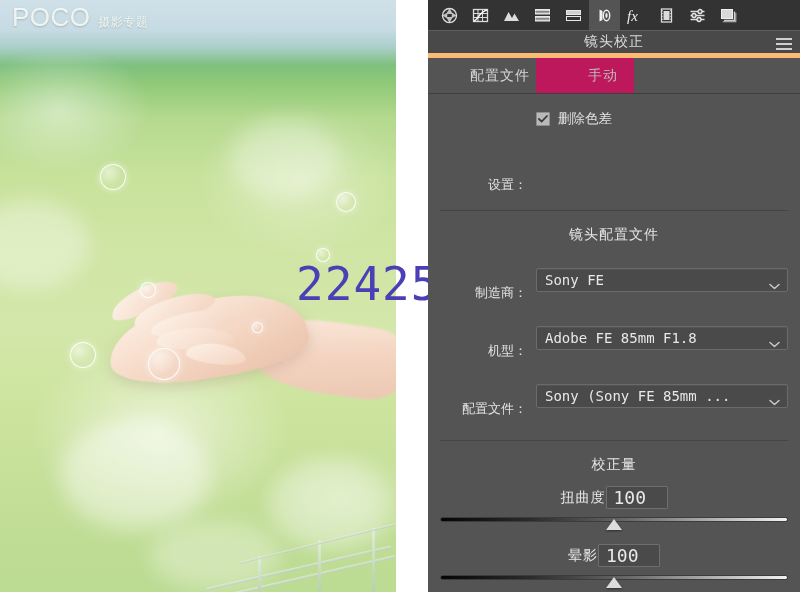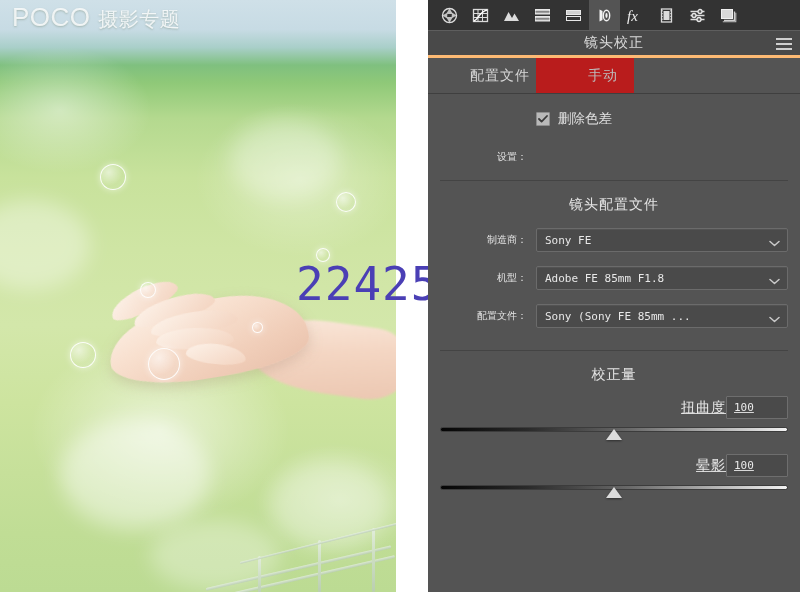--- a/index.html
+++ b/index.html
@@ -79,21 +79,21 @@
   
   .fence{ position:absolute; pointer-events:none; opacity:.72; }
   .rail{ position:absolute; background:linear-gradient(180deg,#e9f1ea,#b9c9bc); border-radius:2px; }
 
   .watermark{
     position:absolute; left:12px; top:4px; color:rgba(255,255,255,.80);
     text-shadow:0 1px 2px rgba(120,140,120,.45); line-height:1.05;
     user-select:none;
   }
   .wm-main{ font-size:26px; letter-spacing:.5px; font-weight:400; }
-  .wm-main .cn{ font-size:20px; }
+  .wm-main .cn{ font-size:12px; }
   .wm-url{ font-size:14px; letter-spacing:.3px; margin-top:1px; }
 
   .overlay-number{
     position:absolute; left:296px; top:257px;
     font-family:"DejaVu Sans Mono","Liberation Mono",monospace;
     font-size:46px; letter-spacing:1px; color:#4a3fb5;
     font-weight:400; white-space:nowrap; user-select:none;
   }
 
   
@@ -108,76 +108,76 @@
   }
   .icon-btn{
     width:31px; height:32px; display:flex; align-items:center; justify-content:center;
     cursor:default;
   }
   .icon-btn.active{ background:#545454; }
   .icon-btn svg{ display:block; }
 
   .title-bar{
     position:relative; height:28px; background:#494949;
-    border-bottom:3px solid #fdba74;
+    border-bottom:5px solid #fdba74;
     display:flex; align-items:center; justify-content:center;
   }
   .title-bar::before{
     content:""; position:absolute; left:0; right:0; top:0; height:1px; background:#5e5e5e;
   }
   .panel-title{ font-size:14px; color:#d9d9d9; letter-spacing:1px; }
   .menu-icon{ position:absolute; right:8px; top:8px; width:16px; height:12px;
     display:flex; flex-direction:column; justify-content:space-between; }
   .menu-icon i{ display:block; height:2px; background:#cfcfcf; }
 
   .tabs{ display:flex; height:36px; background:#545454; border-bottom:1px solid #3f3f3f; }
   .tab{
     display:flex; align-items:center; justify-content:center;
     font-size:14px; color:#d6d6d6; letter-spacing:1px; cursor:default;padding-left:36px;
   }
   .tab.sel{ width:108px; background:#545454; }
-  .tab.unsel{ width:98px; background:#b91c1c; color:#bdbdbd; }
+  .tab.unsel{ width:98px; background:#be185d; color:#bdbdbd; }
   .tab-rest{ flex:1; background:#545454; }
 
   .content{ padding:0 12px; }
 
   .check-row{ display:flex; align-items:center; gap:8px; margin-left:96px; }
   .check-row + .check-row{ margin-top:7px; }
   .cbox{
     width:14px; height:14px; background:#b9b9b9; border:1px solid #8e8e8e;
     display:flex; align-items:center; justify-content:center; border-radius:1px;
   }
   .cbox svg{ display:block; }
   .chk-label{ font-size:13.5px; color:#e0e0e0; }
 
   .row{ display:flex; align-items:center; margin-top:14px; }
-  .row-label{ width:96px; text-align:right; padding-right:9px; font-size:10px; color:#e2e2e2; white-space:nowrap; }
+  .row-label{ width:96px; text-align:right; padding-right:9px; font-size:13px; color:#e2e2e2; white-space:nowrap;margin-top:26px; }
   .select{
     position:relative; flex:1; height:24px; background:#4a4a4a;
     border:1px solid #6b6b6b; border-radius:2px;
     display:flex; align-items:center; padding:0 22px 0 8px;
     font-family:"DejaVu Sans Mono","Liberation Mono",monospace;
-    font-size:11px; color:#e8e8e8; cursor:default;
+    font-size:14px; color:#e8e8e8; cursor:default;
     box-shadow:inset 0 1px 0 rgba(255,255,255,.05);
   }
   .select.cn{ font-family:"Liberation Sans","DejaVu Sans",sans-serif; font-size:13.5px; }
   .caret{ position:absolute; right:7px; top:8px; }
 
   .divider{ height:1px; background:#6d6d6d; border-bottom:1px solid #444; margin:16px 0 0 0; }
 
   .section-title{ text-align:center; font-size:14px; color:#e4e4e4; letter-spacing:1px; margin-top:15px; }
 
   .slider-block{ margin-top:12px; }
-  .slider-head{ display:flex; align-items:center; justify-content:flex-end;text-decoration:underline; }
+  .slider-head{ display:flex; align-items:center; justify-content:center; }
   .slider-name{ font-size:14px; color:#e8e8e8; letter-spacing:1px; }
   .num-box{
     width:62px; height:23px; background:#4a4a4a; border:1px solid #6e6e6e;
     display:flex; align-items:center; justify-content:flex-start; padding-left:7px;
     font-family:"DejaVu Sans Mono","Liberation Mono",monospace;
-    font-size:11px; color:#e9e9e9; border-radius:1px;
+    font-size:18px; color:#e9e9e9; border-radius:1px;
   }
   .track-wrap{ position:relative; height:14px; margin-top:5px; }
   .track{
     position:absolute; left:0; right:0; top:3px; height:5px; border-radius:3px;
     background:linear-gradient(90deg,#050505 0%,#2a2a2a 25%,#6b6b6b 55%,#b5b5b5 80%,#f2f2f2 100%);
     border:1px solid #3c3c3c;
   }
   .thumb{
     position:absolute; top:5px; width:0; height:0;
     border-left:8px solid transparent; border-right:8px solid transparent;

